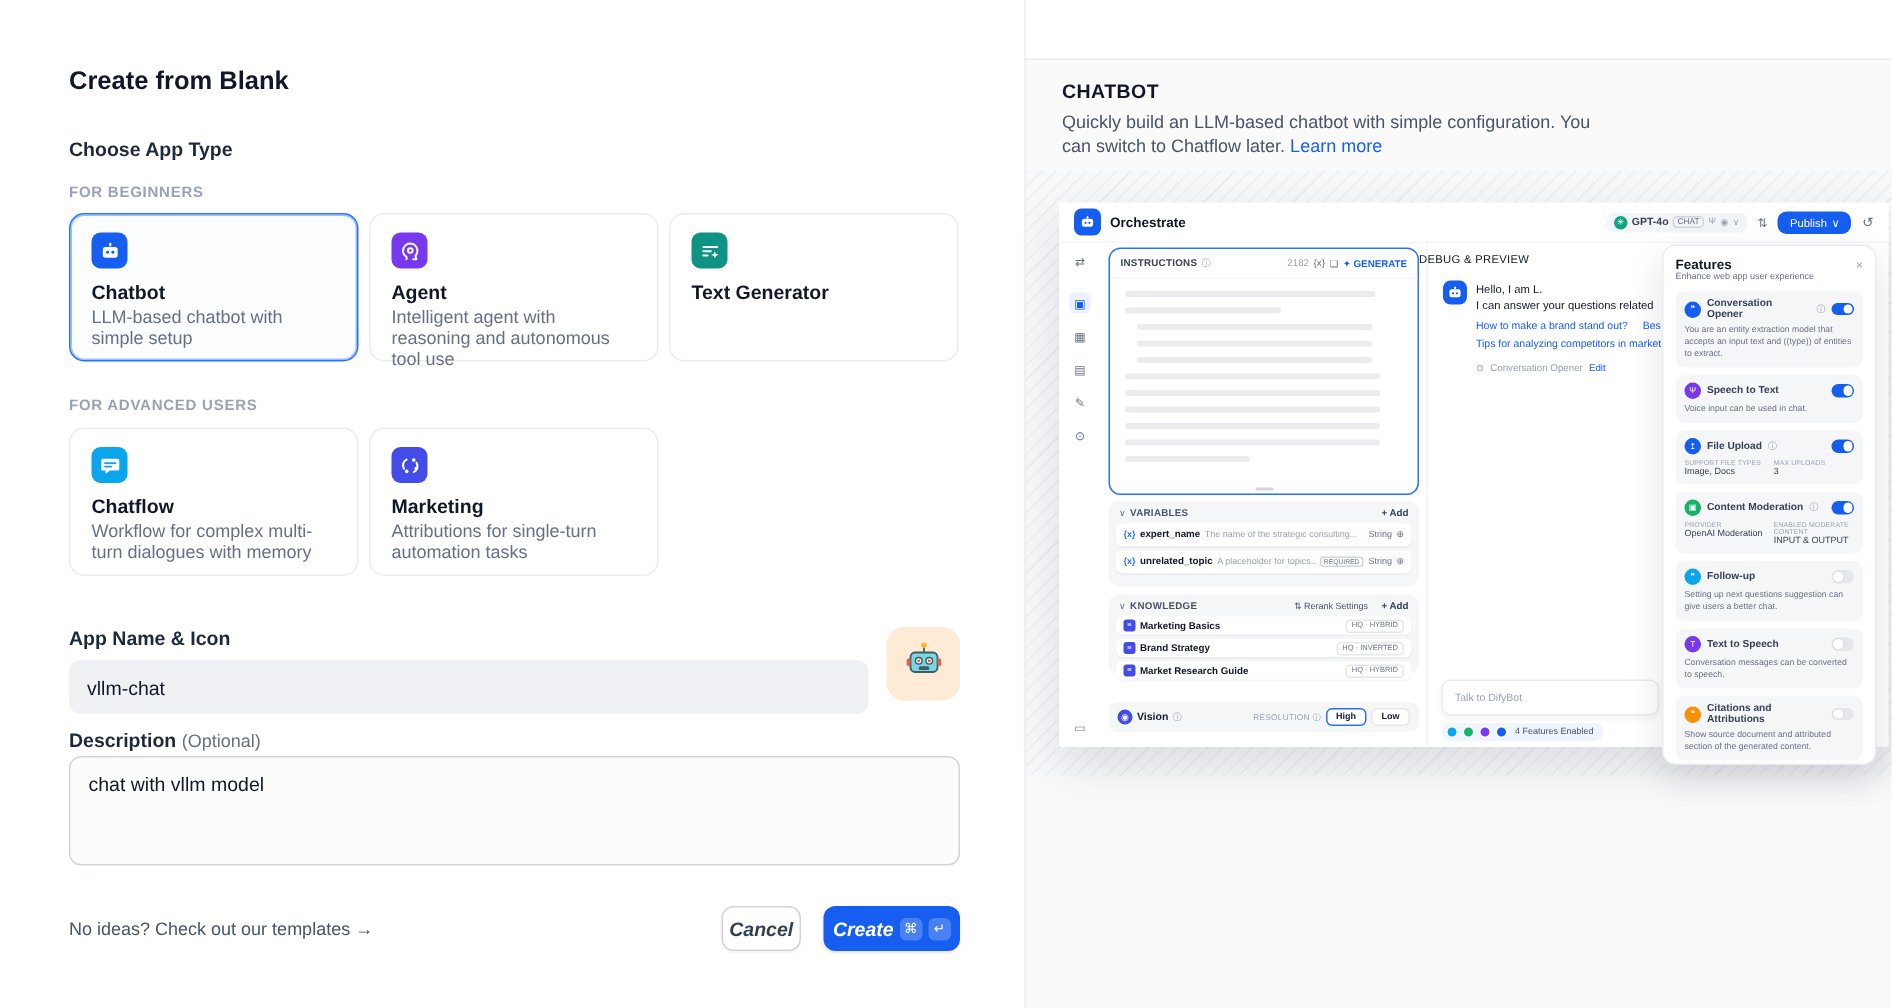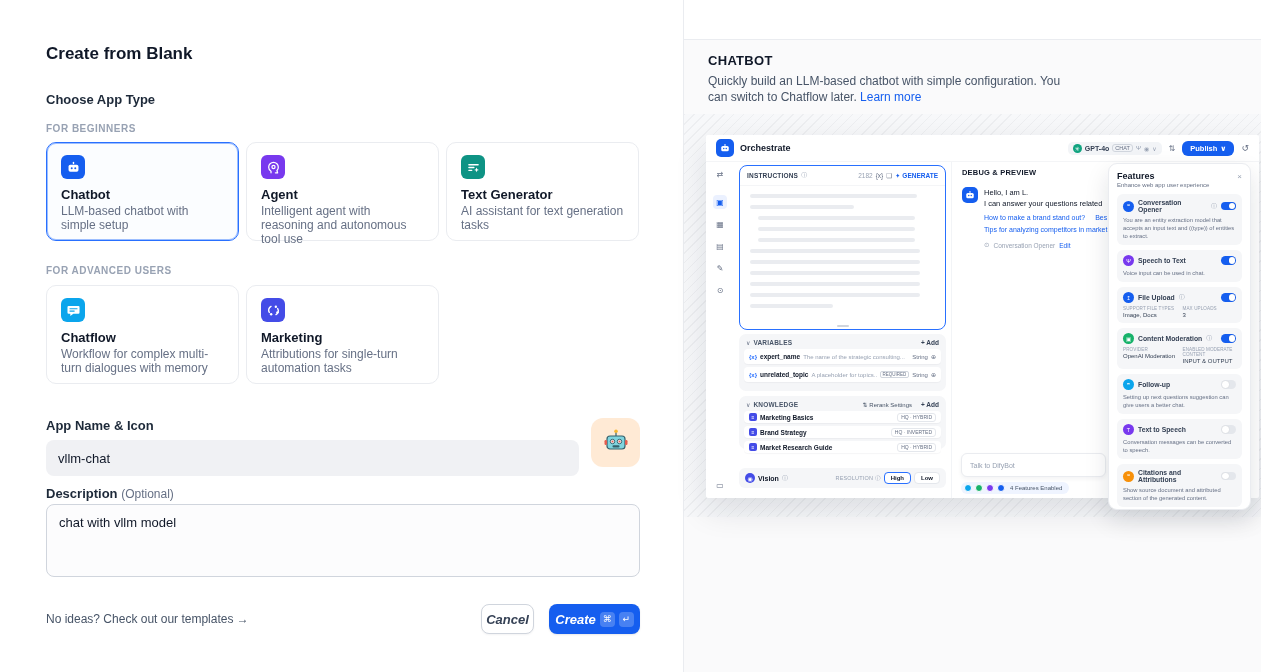--- a/index.html
+++ b/index.html
@@ -46,21 +46,21 @@
   .pv-appicon { width:18px; height:18px; border-radius:5px; background:#155EEF; display:flex; align-items:center; justify-content:center; flex:none; }
   .pv-appicon svg, .pv-avatar svg { width:12px; height:12px; }
   .pv-apptitle { font-size:9px; font-weight:700; color:#101828; }
   .pv-tright { margin-left:auto; display:flex; align-items:center; gap:7px; }
   .mchip { display:flex; align-items:center; gap:3px; background:#F2F4F7; border-radius:5px; padding:2px 5px; }
   .mdot { width:9px; height:9px; border-radius:50%; background:#10A37F; color:#fff; font-size:6px; display:flex; align-items:center; justify-content:center; }
   .mname { font-size:7px; font-weight:700; color:#344054; }
   .mtag { font-size:5.5px; color:#667085; border:1px solid #D0D5DD; border-radius:3px; padding:0 2px; }
   .mico { font-size:6px; color:#98A2B3; }
   .tune { font-size:8px; color:#667085; }
-  .pub { background:#155EEF; color:#fff; border-radius:6px; padding:3px 8px; font-size:7.5px; font-weight:700; display:flex; gap:3px; align-items:center; }
+  .pub { background:#155EEF; color:#fff; border-radius:6px; padding:3px 8px; font-size:7.5px; font-weight:400; display:flex; gap:3px; align-items:center; }
   .hist { font-size:9px; color:#667085; }
   .pv-side { position:absolute; left:0; top:27px; width:28px; height:336px; display:flex; flex-direction:column; align-items:center; padding-top:5px; gap:8px; }
   .sico { font-size:8px; color:#667085; width:14px; height:14px; display:flex; align-items:center; justify-content:center; border-radius:4px; }
   .sico.active { background:#EBF1FF; color:#155EEF; }
   .sico.group-start { margin-top:6px; }
   .sico.bottom { position:absolute; bottom:6px; left:7px; }
   .pv-divider { position:absolute; left:245px; top:27px; height:336px; border-left:1px solid #F2F4F7; }
 
   .instr { position:absolute; left:33px; top:30px; width:207px; height:165px; border:1px solid #2970FF; border-radius:8px; background:#fff; }
   .instr-h { display:flex; align-items:center; gap:3px; padding:5px 7px; border-bottom:1px solid #F4F5F7; }
@@ -93,21 +93,21 @@
   .kname { font-size:6.5px; font-weight:600; color:#101828; flex:1; }
   .ktag { font-size:5px; color:#667085; border:1px solid #E4E7EC; border-radius:3px; padding:.5px 3px; background:#fff; }
 
   .vision { position:absolute; left:33px; top:333px; width:207px; height:20px; background:#F5F6F8; border-radius:6px; display:flex; align-items:center; gap:3px; padding:0 6px; }
   .veye { width:10px; height:10px; border-radius:50%; background:#444CE7; color:#fff; font-size:6px; display:flex; align-items:center; justify-content:center; }
   .vlabel { font-size:7px; font-weight:700; color:#101828; }
   .vres { margin-left:auto; font-size:5.5px; color:#98A2B3; letter-spacing:.2px; }
   .vchip { font-size:6px; font-weight:600; color:#101828; background:#fff; border:1px solid #E4E7EC; border-radius:4px; padding:2px 6px; }
   .vchip.hi { border:1px solid #2970FF; }
 
-  .dbg-title { position:absolute; left:256px; top:33px; font-size:7.5px; font-weight:700; color:#101828; letter-spacing:.2px; }
+  .dbg-title { position:absolute; left:240px; top:33px; font-size:7.5px; font-weight:400; color:#101828; letter-spacing:.2px; }
   .dbg-msg { position:absolute; left:256px; top:52px; display:flex; gap:6px; width:230px; }
   .pv-avatar { width:16px; height:16px; border-radius:5px; background:#155EEF; display:flex; align-items:center; justify-content:center; flex:none; }
   .hello { font-size:7.5px; color:#101828; line-height:11px; white-space:nowrap; }
   .qrow { margin-top:5px; display:flex; gap:10px; white-space:nowrap; }
   .qlink { font-size:7px; color:#155EEF; font-weight:500; }
   .openr { margin-top:8px; font-size:6.5px; color:#98A2B3; display:flex; gap:4px; align-items:center; }
   .edit { color:#155EEF; font-weight:500; }
   .talk { position:absolute; left:255px; top:318px; width:145px; height:24px; background:#fff; border:1px solid #EAECF0; border-radius:6px; box-shadow:0 2px 4px rgba(16,24,40,.05); display:flex; align-items:center; padding:0 8px; font-size:7px; color:#98A2B3; }
   .fe-row { position:absolute; left:255px; top:347px; display:flex; align-items:center; gap:3px; background:#EFF4FF; border-radius:8px; padding:2px 7px 2px 3px; }
   .fe-dot { width:8px; height:8px; border-radius:50%; color:#fff; font-size:4.5px; display:flex; align-items:center; justify-content:center; border:1px solid #fff; }
@@ -166,21 +166,20 @@
     <div class="card">
       <div class="cicon" style="background:#0E9384">
         <svg viewBox="0 0 24 24" stroke="#fff" stroke-width="2" stroke-linecap="round">
             <line x1="5.5" y1="8" x2="18.5" y2="8"></line>
             <line x1="5.5" y1="12" x2="12.5" y2="12"></line>
             <line x1="5.5" y1="16" x2="9.5" y2="16"></line>
             <path d="M16.3 12l1 2.4 2.4 1-2.4 1-1 2.4-1-2.4-2.4-1 2.4-1z" fill="#fff" stroke="none"></path>
           </svg>
       </div>
       <div class="ctitle">Text Generator</div>
-      <div class="cdesc">AI assistant for text generation tasks</div>
     </div>
   </div>
 
   <div class="grp-label grp-2">FOR ADVANCED USERS</div>
   <div class="cards row-2">
     <div class="card">
       <div class="cicon" style="background:#0BA5EC">
         <svg viewBox="0 0 24 24">
             <path d="M5 5.5h14A1.5 1.5 0 0 1 20.5 7v8a1.5 1.5 0 0 1-1.5 1.5h-7.2L7.5 19.6v-3.1H5A1.5 1.5 0 0 1 3.5 15V7A1.5 1.5 0 0 1 5 5.5z" fill="#fff"></path>
             <line x1="7" y1="9.5" x2="17" y2="9.5" stroke="#0BA5EC" stroke-width="1.6" stroke-linecap="round"></line>

